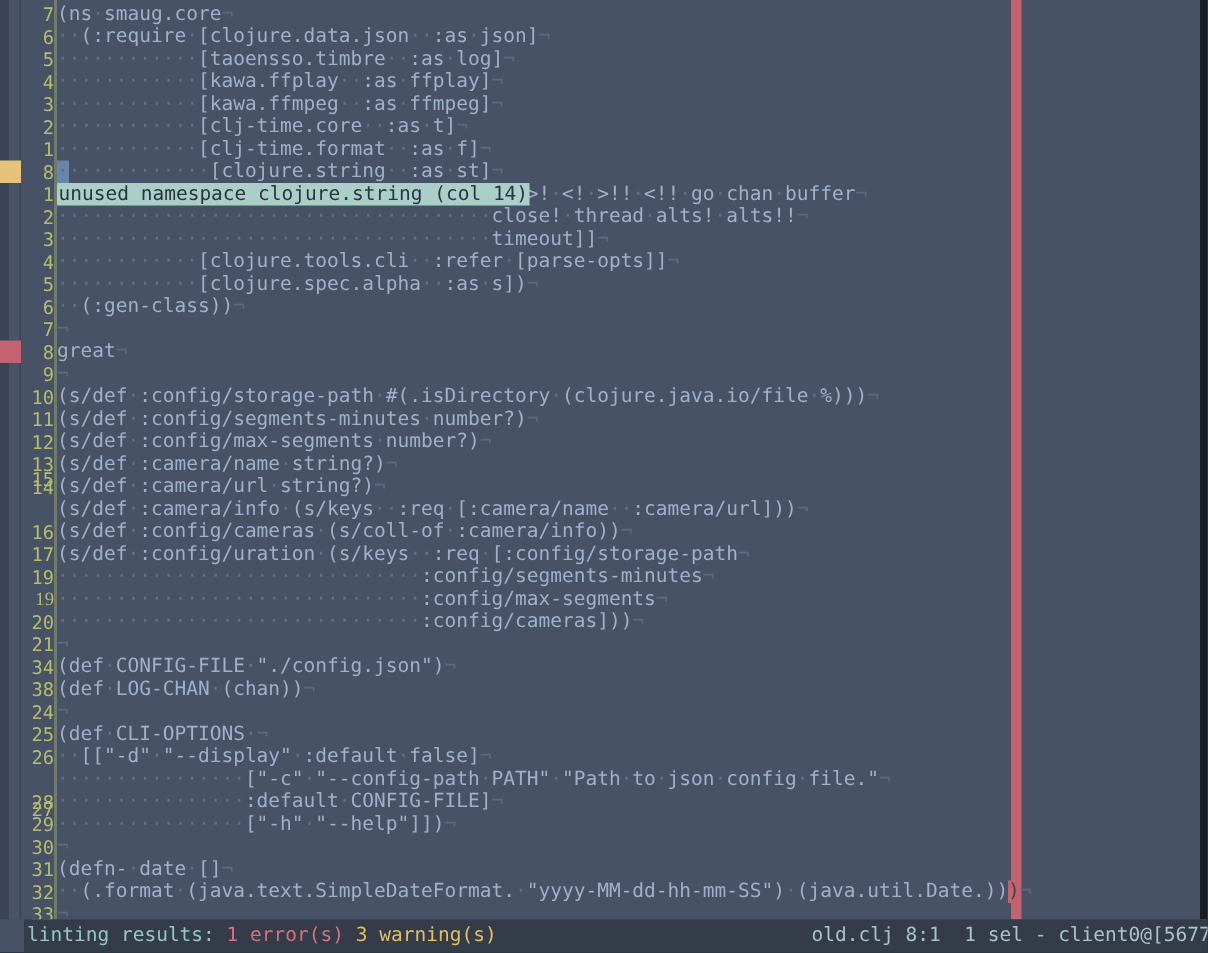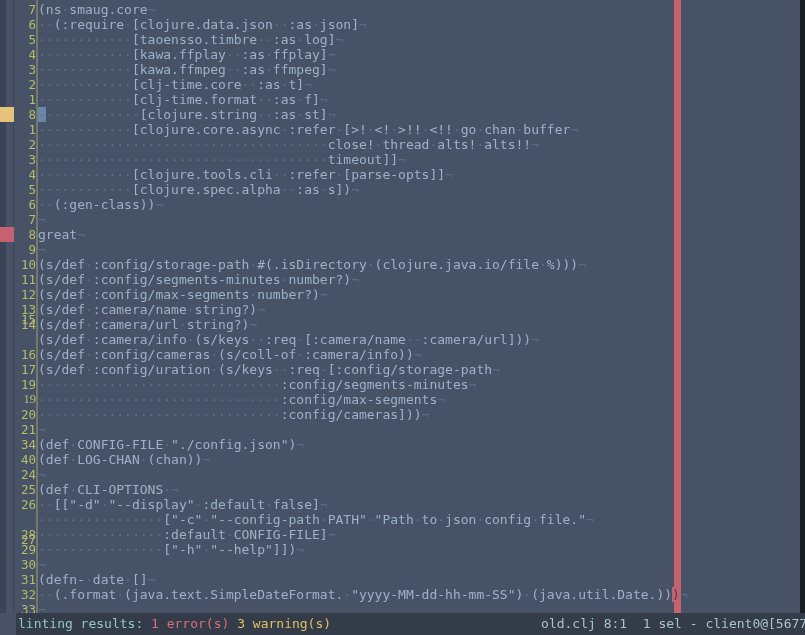--- a/index.html
+++ b/index.html
@@ -108,21 +108,21 @@
         <div class="lnum" style="top: 302px;">13</div>
         <div class="lnum" style="top: 317px;">14</div>
         <div class="lnum" style="top: 312px;">15</div>
         <div class="lnum" style="top: 347px;">16</div>
         <div class="lnum" style="top: 362px;">17</div>
         <div class="lnum" style="top: 377px;">19</div>
         <div class="lnum" style="top: 392px; font-family: Liberation Serif, serif;">19</div>
         <div class="lnum" style="top: 407px;">20</div>
         <div class="lnum" style="top: 422px;">21</div>
         <div class="lnum" style="top: 437px;">34</div>
-        <div class="lnum" style="top: 452px;">40</div>
+        <div class="lnum" style="top: 452px;">38</div>
         <div class="lnum" style="top: 467px;">24</div>
         <div class="lnum" style="top: 482px;">25</div>
         <div class="lnum" style="top: 497px;">26</div>
         <div class="lnum" style="top: 532px;">27</div>
         <div class="lnum" style="top: 527px;">28</div>
         <div class="lnum" style="top: 542px;">29</div>
         <div class="lnum" style="top: 557px;">30</div>
         <div class="lnum" style="top: 572px;">31</div>
         <div class="lnum" style="top: 587px;">32</div>
         <div class="lnum" style="top: 602px;">33</div>
@@ -167,20 +167,21 @@
         <div class="cline" style="top: 497px;"><span class="ws">·</span><span class="ws">·</span><span class="kw">[</span><span class="kw">[</span><span class="kw">"</span><span class="kw">-</span><span class="kw">d</span><span class="kw">"</span><span class="ws">·</span><span class="kw">"</span><span class="kw">-</span><span class="kw">-</span><span class="kw">d</span><span class="kw">i</span><span class="kw">s</span><span class="kw">p</span><span class="kw">l</span><span class="kw">a</span><span class="kw">y</span><span class="kw">"</span><span class="ws">·</span><span class="kw">:</span><span class="kw">d</span><span class="kw">e</span><span class="kw">f</span><span class="kw">a</span><span class="kw">u</span><span class="kw">l</span><span class="kw">t</span><span class="ws">·</span><span class="kw">f</span><span class="kw">a</span><span class="kw">l</span><span class="kw">s</span><span class="kw">e</span><span class="kw">]</span><span class="eol">¬</span></div>
         <div class="cline" style="top: 512px;"><span class="ws">·</span><span class="ws">·</span><span class="ws">·</span><span class="ws">·</span><span class="ws">·</span><span class="ws">·</span><span class="ws">·</span><span class="ws">·</span><span class="ws">·</span><span class="ws">·</span><span class="ws">·</span><span class="ws">·</span><span class="ws">·</span><span class="ws">·</span><span class="ws">·</span><span class="ws">·</span><span class="kw">[</span><span class="kw">"</span><span class="kw">-</span><span class="kw">c</span><span class="kw">"</span><span class="ws">·</span><span class="kw">"</span><span class="kw">-</span><span class="kw">-</span><span class="kw">c</span><span class="kw">o</span><span class="kw">n</span><span class="kw">f</span><span class="kw">i</span><span class="kw">g</span><span class="kw">-</span><span class="kw">p</span><span class="kw">a</span><span class="kw">t</span><span class="kw">h</span><span class="ws">·</span><span class="kw">P</span><span class="kw">A</span><span class="kw">T</span><span class="kw">H</span><span class="kw">"</span><span class="ws">·</span><span class="kw">"</span><span class="kw">P</span><span class="kw">a</span><span class="kw">t</span><span class="kw">h</span><span class="ws">·</span><span class="kw">t</span><span class="kw">o</span><span class="ws">·</span><span class="kw">j</span><span class="kw">s</span><span class="kw">o</span><span class="kw">n</span><span class="ws">·</span><span class="kw">c</span><span class="kw">o</span><span class="kw">n</span><span class="kw">f</span><span class="kw">i</span><span class="kw">g</span><span class="ws">·</span><span class="kw">f</span><span class="kw">i</span><span class="kw">l</span><span class="kw">e</span><span class="kw">.</span><span class="kw">"</span><span class="eol">¬</span></div>
         <div class="cline" style="top: 527px;"><span class="ws">·</span><span class="ws">·</span><span class="ws">·</span><span class="ws">·</span><span class="ws">·</span><span class="ws">·</span><span class="ws">·</span><span class="ws">·</span><span class="ws">·</span><span class="ws">·</span><span class="ws">·</span><span class="ws">·</span><span class="ws">·</span><span class="ws">·</span><span class="ws">·</span><span class="ws">·</span><span class="kw">:</span><span class="kw">d</span><span class="kw">e</span><span class="kw">f</span><span class="kw">a</span><span class="kw">u</span><span class="kw">l</span><span class="kw">t</span><span class="ws">·</span><span class="kw">C</span><span class="kw">O</span><span class="kw">N</span><span class="kw">F</span><span class="kw">I</span><span class="kw">G</span><span class="kw">-</span><span class="kw">F</span><span class="kw">I</span><span class="kw">L</span><span class="kw">E</span><span class="kw">]</span><span class="eol">¬</span></div>
         <div class="cline" style="top: 542px;"><span class="ws">·</span><span class="ws">·</span><span class="ws">·</span><span class="ws">·</span><span class="ws">·</span><span class="ws">·</span><span class="ws">·</span><span class="ws">·</span><span class="ws">·</span><span class="ws">·</span><span class="ws">·</span><span class="ws">·</span><span class="ws">·</span><span class="ws">·</span><span class="ws">·</span><span class="ws">·</span><span class="kw">[</span><span class="kw">"</span><span class="kw">-</span><span class="kw">h</span><span class="kw">"</span><span class="ws">·</span><span class="kw">"</span><span class="kw">-</span><span class="kw">-</span><span class="kw">h</span><span class="kw">e</span><span class="kw">l</span><span class="kw">p</span><span class="kw">"</span><span class="kw">]</span><span class="kw">]</span><span class="kw">)</span><span class="eol">¬</span></div>
         <div class="cline" style="top: 557px;"><span class="eol">¬</span></div>
         <div class="cline" style="top: 572px;"><span class="kw">(</span><span class="kw">d</span><span class="kw">e</span><span class="kw">f</span><span class="kw">n</span><span class="kw">-</span><span class="ws">·</span><span class="kw">d</span><span class="kw">a</span><span class="kw">t</span><span class="kw">e</span><span class="ws">·</span><span class="kw">[</span><span class="kw">]</span><span class="eol">¬</span></div>
         <div class="cline" style="top: 587px;"><span class="ws">·</span><span class="ws">·</span><span class="kw">(</span><span class="kw">.</span><span class="kw">f</span><span class="kw">o</span><span class="kw">r</span><span class="kw">m</span><span class="kw">a</span><span class="kw">t</span><span class="ws">·</span><span class="kw">(</span><span class="kw">j</span><span class="kw">a</span><span class="kw">v</span><span class="kw">a</span><span class="kw">.</span><span class="kw">t</span><span class="kw">e</span><span class="kw">x</span><span class="kw">t</span><span class="kw">.</span><span class="kw">S</span><span class="kw">i</span><span class="kw">m</span><span class="kw">p</span><span class="kw">l</span><span class="kw">e</span><span class="kw">D</span><span class="kw">a</span><span class="kw">t</span><span class="kw">e</span><span class="kw">F</span><span class="kw">o</span><span class="kw">r</span><span class="kw">m</span><span class="kw">a</span><span class="kw">t</span><span class="kw">.</span><span class="ws">·</span><span class="kw">"</span><span class="kw">y</span><span class="kw">y</span><span class="kw">y</span><span class="kw">y</span><span class="kw">-</span><span class="kw">M</span><span class="kw">M</span><span class="kw">-</span><span class="kw">d</span><span class="kw">d</span><span class="kw">-</span><span class="kw">h</span><span class="kw">h</span><span class="kw">-</span><span class="kw">m</span><span class="kw">m</span><span class="kw">-</span><span class="kw">S</span><span class="kw">S</span><span class="kw">"</span><span class="kw">)</span><span class="ws">·</span><span class="kw">(</span><span class="kw">j</span><span class="kw">a</span><span class="kw">v</span><span class="kw">a</span><span class="kw">.</span><span class="kw">u</span><span class="kw">t</span><span class="kw">i</span><span class="kw">l</span><span class="kw">.</span><span class="kw">D</span><span class="kw">a</span><span class="kw">t</span><span class="kw">e</span><span class="kw">.</span><span class="kw">)</span><span class="kw">)</span><span class="kw overcol">)</span><span class="eol">¬</span></div>
         <div class="cline" style="top: 602px;"><span class="eol">¬</span></div>
       </div>
 
+    <div id="tooltip" style="top: 122px; left: 38px;">unused namespace clojure.string (col 14)</div>
 
     <div id="right-edge"></div>
   </div>
 
   <div id="statusbar">
     <span id="status-left"><span class="s-label">linting results:</span><span> </span><span class="s-err">1 error(s)</span><span> </span><span class="s-warn">3 warning(s)</span></span>
     <span id="status-right" class="s-info">old.clj 8:1  1 sel - client0@[5677]</span>
   </div>
 
 </div>

